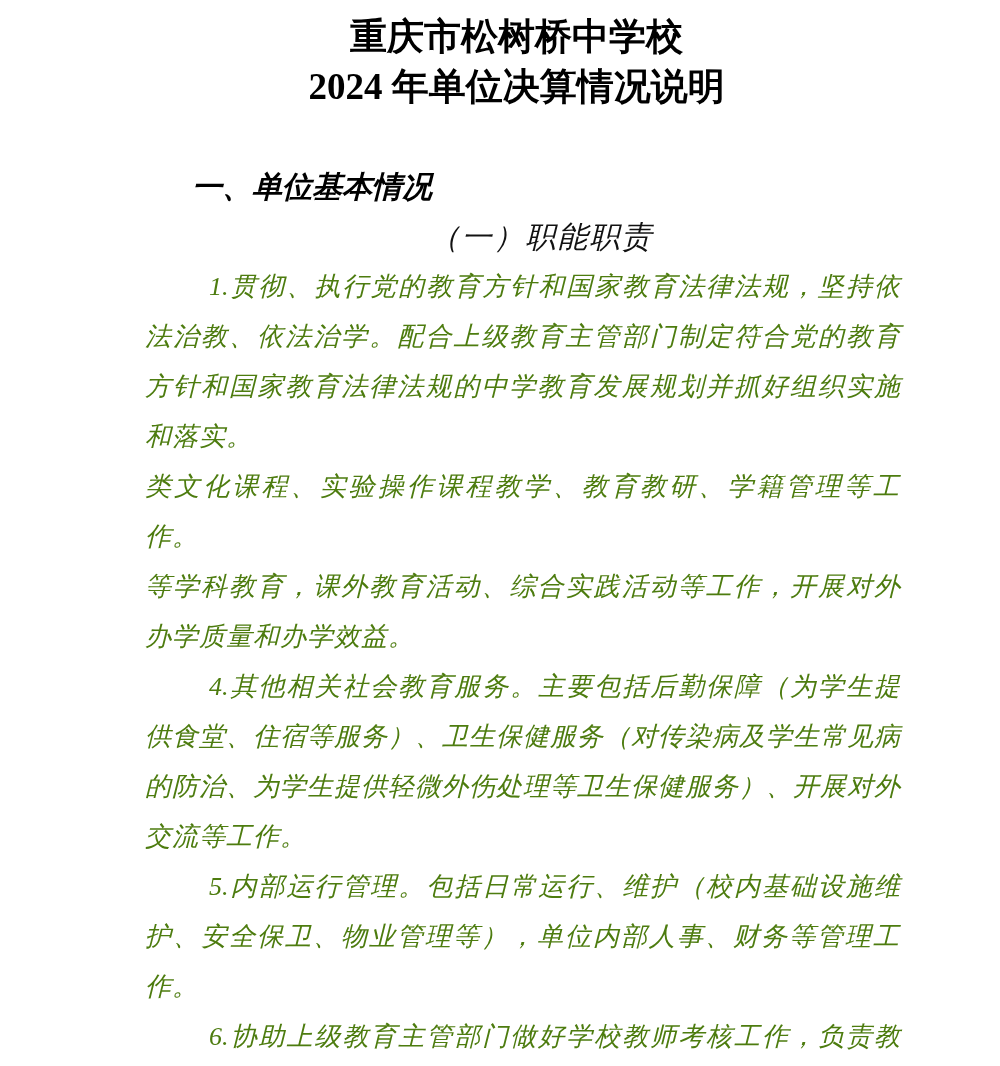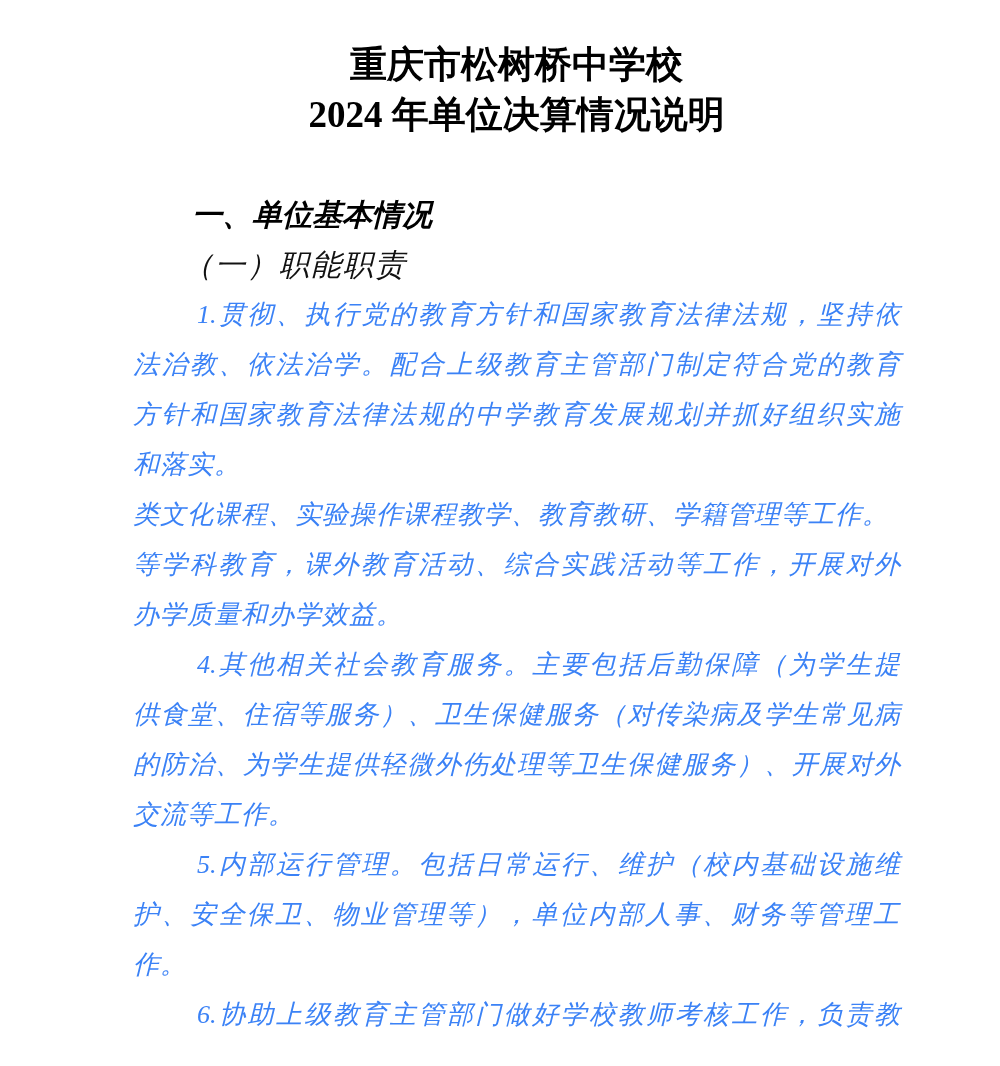--- a/index.html
+++ b/index.html
@@ -9,22 +9,22 @@
   }
   .page {
     position: relative;
     width: 1000px;
     height: 1066px;
     background: #ffffff;
     overflow: hidden;
     color: #000000;
   }
   .title-block {
-    margin: 12px;
-    padding-top: 28px;
+    margin: 0;
+    padding-top: 12px;
     margin-left: 133px;
     width: 767px;
     text-align: center;
     font-family: "Liberation Serif", "DejaVu Serif", serif;
     font-weight: bold;
     font-size: 37px;
     line-height: 50px;
     color: #000000;
   }
   .content {
@@ -45,26 +45,28 @@
     white-space: nowrap;
   }
   .heading2 {
     font-family: "Liberation Serif", "DejaVu Serif", serif;
     font-weight: 400;
     font-size: 30px;
     text-indent: 50px;
     letter-spacing: 2px;
     color: #121212;
     white-space: nowrap;
+    text-align: center;
   }
   .paragraph {
     font-family: "Liberation Serif", "DejaVu Serif", serif;
     font-weight: 400;
     font-size: 26px;
-    color: #3b82f6;
+    color: #4d7c0f;
+    margin-left: 12px;
   }
   .paragraph .line {
     text-align: justify;
     text-align-last: justify;
   }
   .paragraph .line.first {
     text-indent: 64px;
   }
   .paragraph .line.last {
     text-align-last: left;

